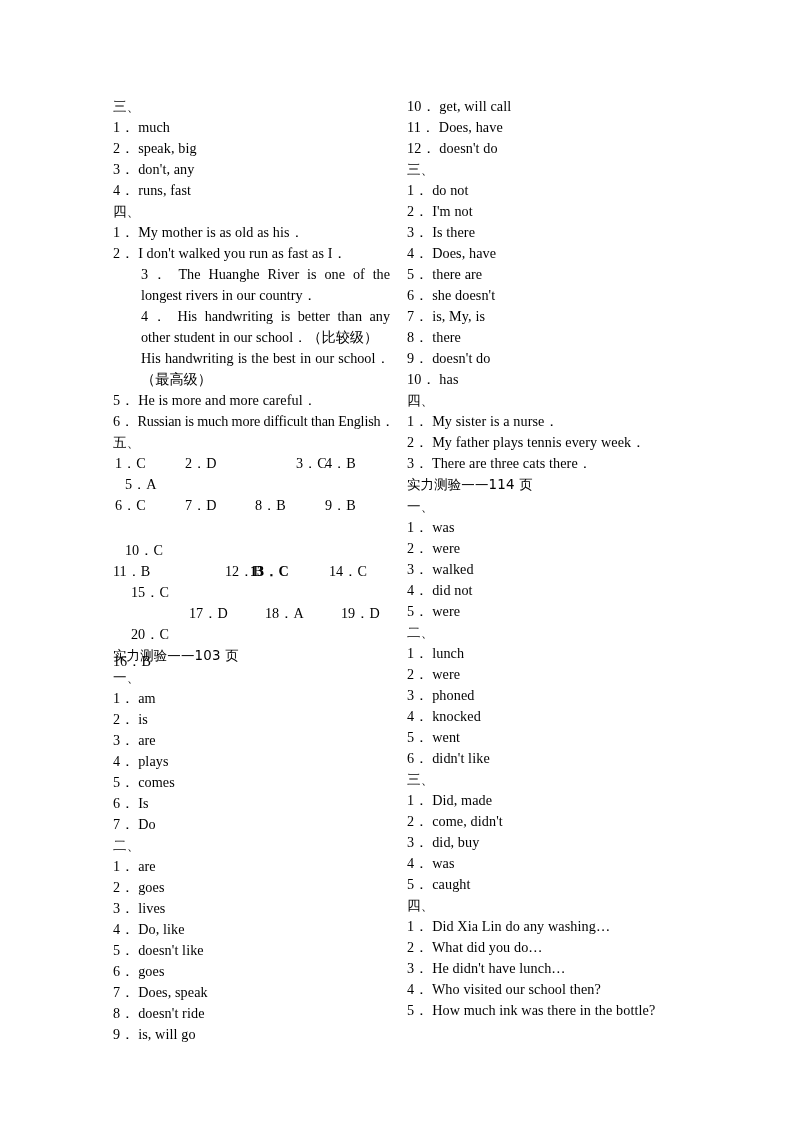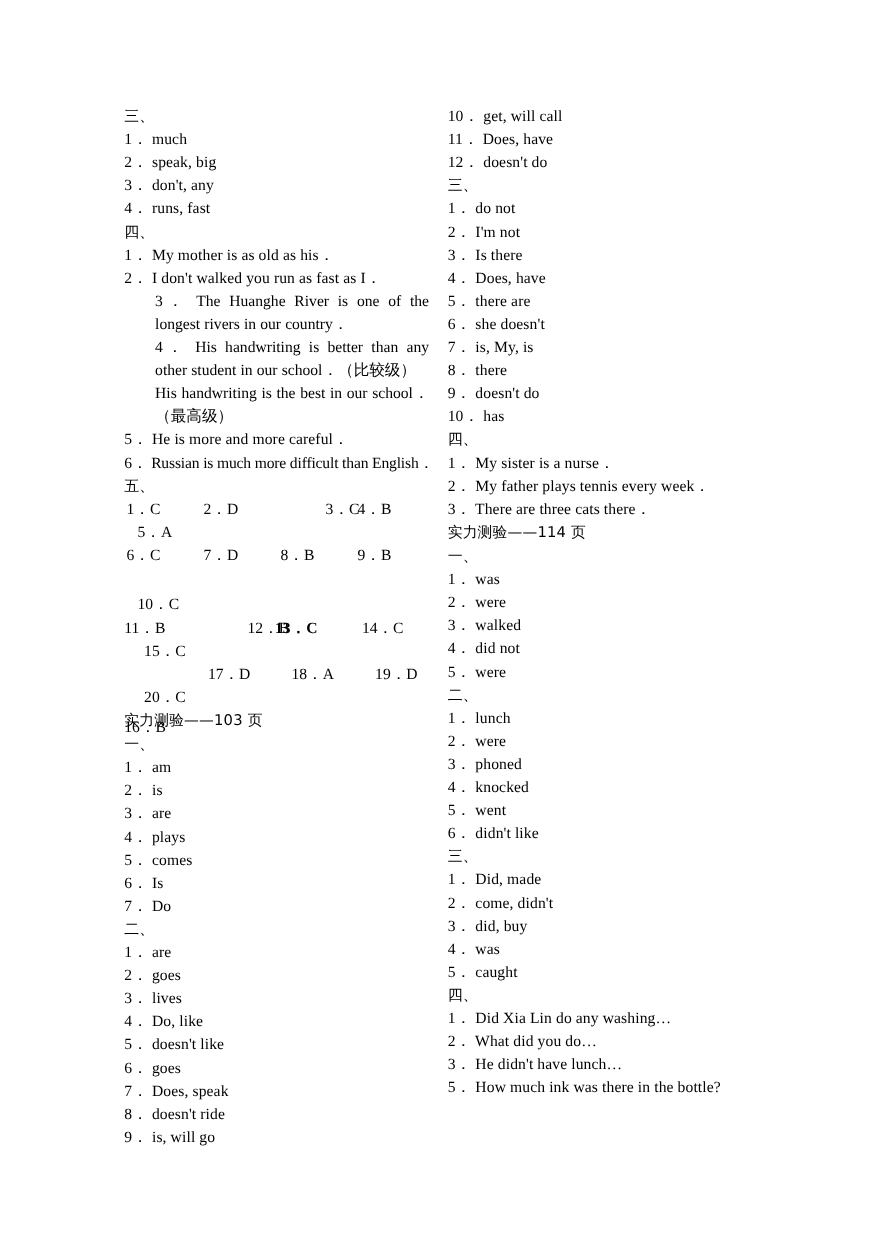--- a/index.html
+++ b/index.html
@@ -207,16 +207,17 @@
         <div class="sec-head">三、</div>
         <div class="line"><span class="num">1．</span> <span>Did, made</span></div>
         <div class="line"><span class="num">2．</span> <span>come, didn't</span></div>
         <div class="line"><span class="num">3．</span> <span>did, buy</span></div>
         <div class="line"><span class="num">4．</span> <span>was</span></div>
         <div class="line"><span class="num">5．</span> <span>caught</span></div>
         <div class="sec-head">四、</div>
         <div class="line"><span class="num">1．</span> <span>Did Xia Lin do any washing…</span></div>
         <div class="line"><span class="num">2．</span> <span>What did you do…</span></div>
         <div class="line"><span class="num">3．</span> <span>He didn't have lunch…</span></div>
+        <div class="line"><span class="num">4．</span> <span>Who visited our school then?</span></div>
         <div class="line"><span class="num">5．</span> <span>How much ink was there in the bottle?</span></div>
       </div>
   </div>
 </div>
 
 </body></html>

